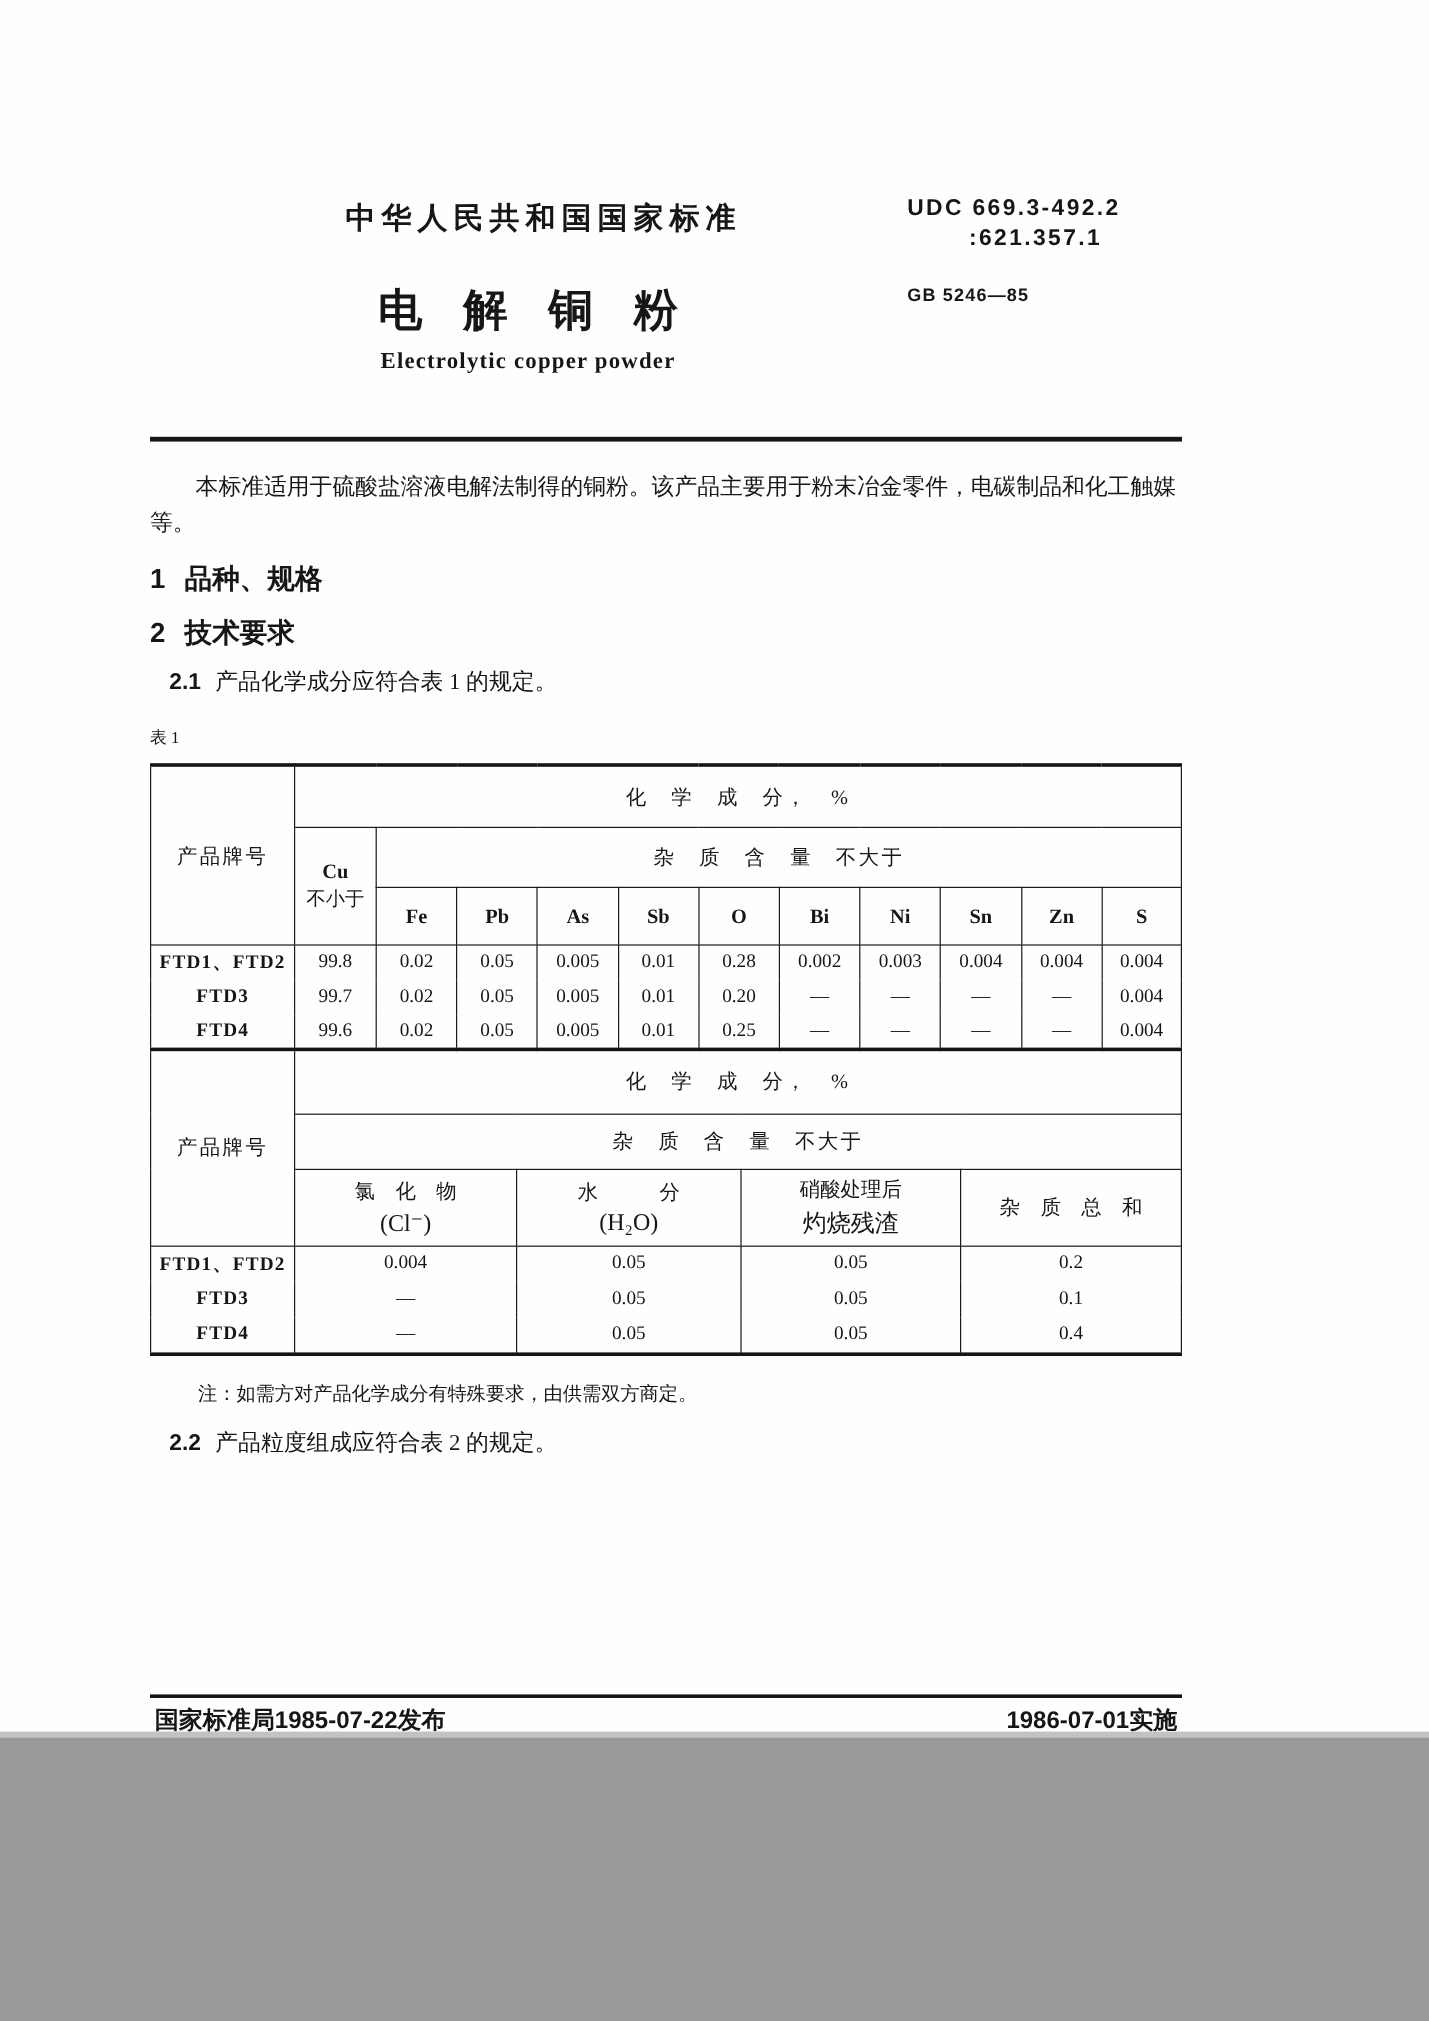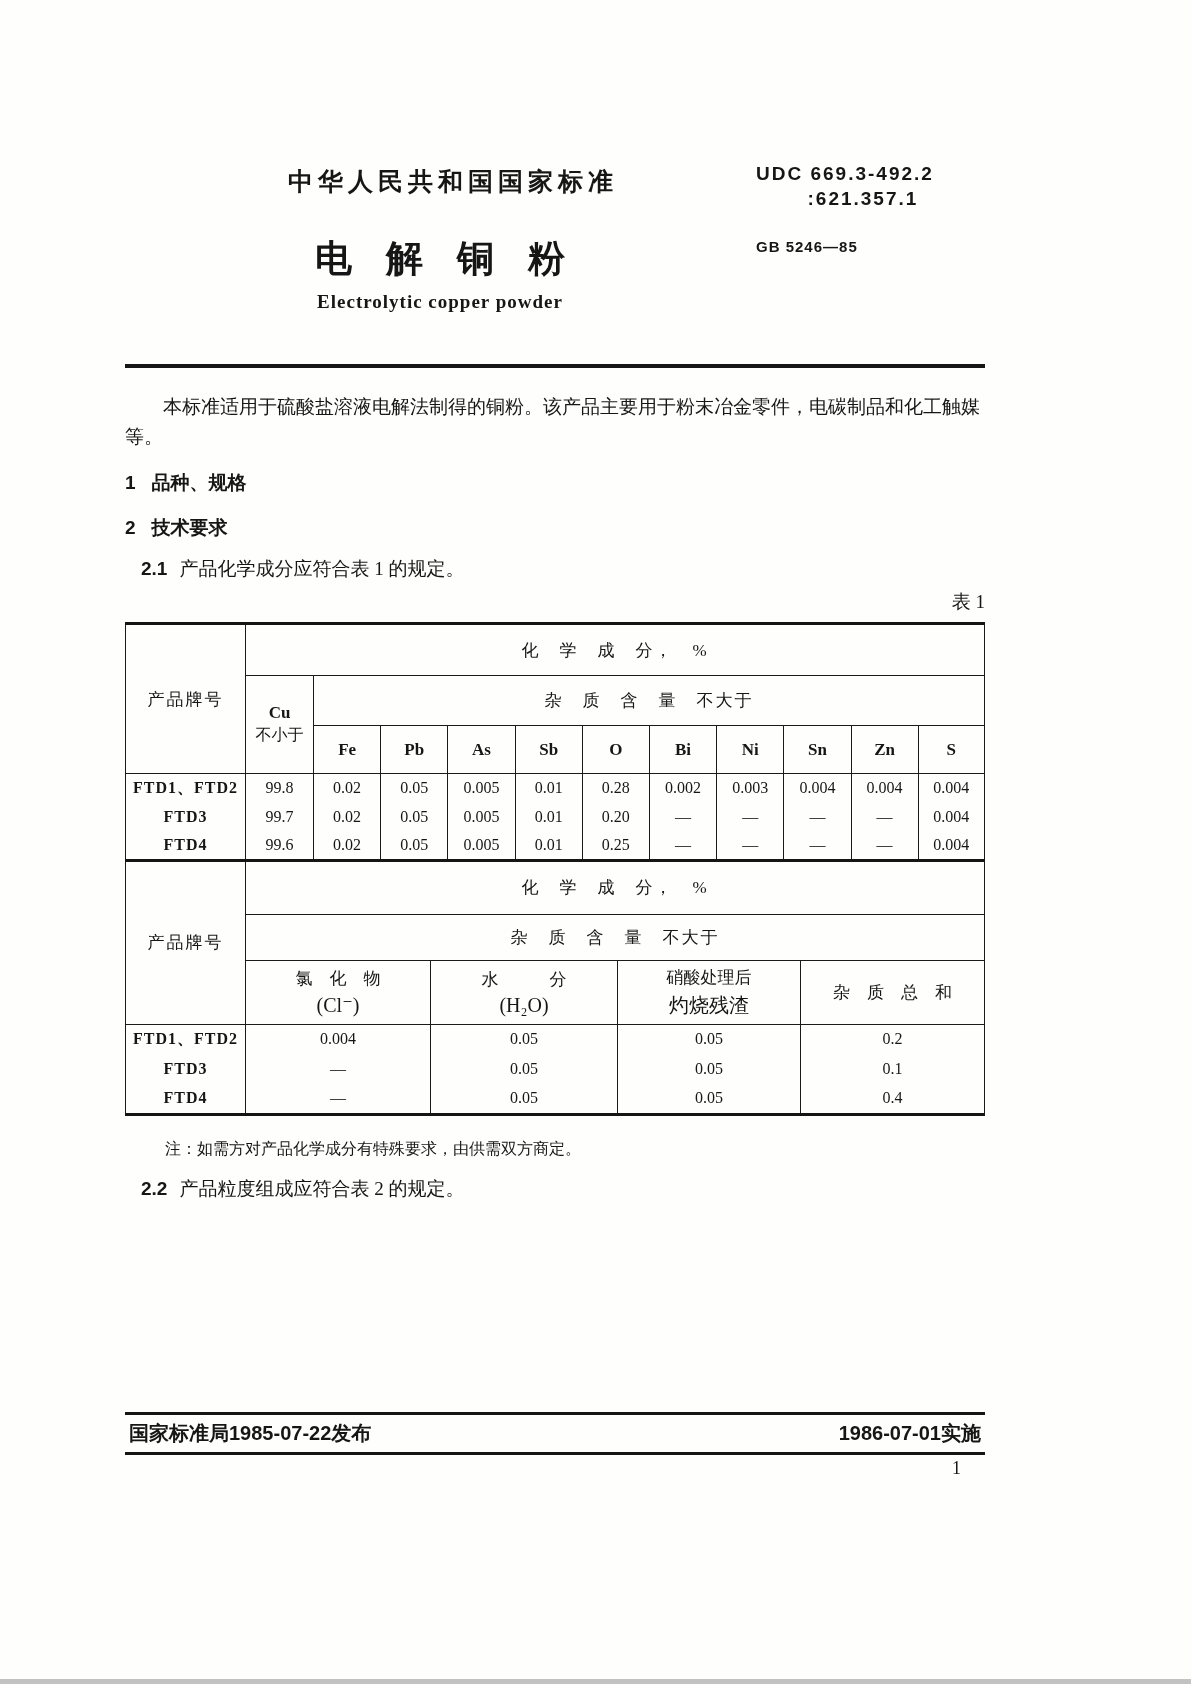--- a/index.html
+++ b/index.html
@@ -1,19 +1,19 @@
 <!DOCTYPE html>
 <html><head>
 <meta charset="utf-8">
 <style>
   * { margin:0; padding:0; box-sizing:border-box; }
   html,body { background:#9a9a9a; }
   body { font-family:"Liberation Serif","DejaVu Serif",serif; color:#161616; }
   .page {
-    position:relative; width:1191px; height:1684px;
+    position:relative; width:1191px; height:1448px;
     background:#fefefc; margin:0 auto; overflow:hidden;
   }
   .scan-edge-bottom {
     position:absolute; left:0; bottom:0; width:100%; height:5px;
     background:#c2c2c2;
   }
 
   
   .org-name {
     position:absolute; left:288px; top:165px;
@@ -39,29 +39,29 @@
     font-weight:bold; font-size:19px; letter-spacing:1px;
   }
   .head-rule {
     position:absolute; left:125px; top:364px; width:860px; height:4px; background:#161616;
   }
 
   
   .main { position:absolute; left:125px; top:392px; width:860px; }
   .intro { font-size:19px; line-height:30px; text-indent:2em; }
   .sec-heading {
-    margin-top:16px; font-weight:bold; font-size:19px; line-height:29px;
+    margin-top:16px; font-weight:bold; font-size:23px; line-height:29px;
     font-family:"Liberation Sans","DejaVu Sans",sans-serif;
   }
   .sec-no { margin-right:16px; }
   .body-para { margin-top:12px; font-size:19px; line-height:29px; text-indent:2em; }
   .clause { margin-top:12px; font-size:19px; line-height:29px; padding-left:16px; }
   .clause-no { font-weight:bold; margin-right:12px;
     font-family:"Liberation Sans","DejaVu Sans",sans-serif; }
-  .tbl-caption { margin-top:4px; text-align:right; font-size:19px; line-height:29px; }
+  .tbl-caption { margin-top:18px; text-align:left; font-size:14px; line-height:29px; }
 
   
   table.gbt { border-collapse:collapse; table-layout:fixed; width:860px; margin-top:6px; }
   table.gbt td {
     border:1px solid #1a1a1a; text-align:center; vertical-align:middle;
     font-size:17px; padding:2px 3px; overflow:hidden;
   }
   table.tbl-a { border-top:3px solid #151515; border-bottom:3px solid #151515; }
   table.tbl-b { margin-top:0; border-top:none; border-bottom:3px solid #151515; }
   table.tbl-b tr.hrow1 > td { border-top:none; }

